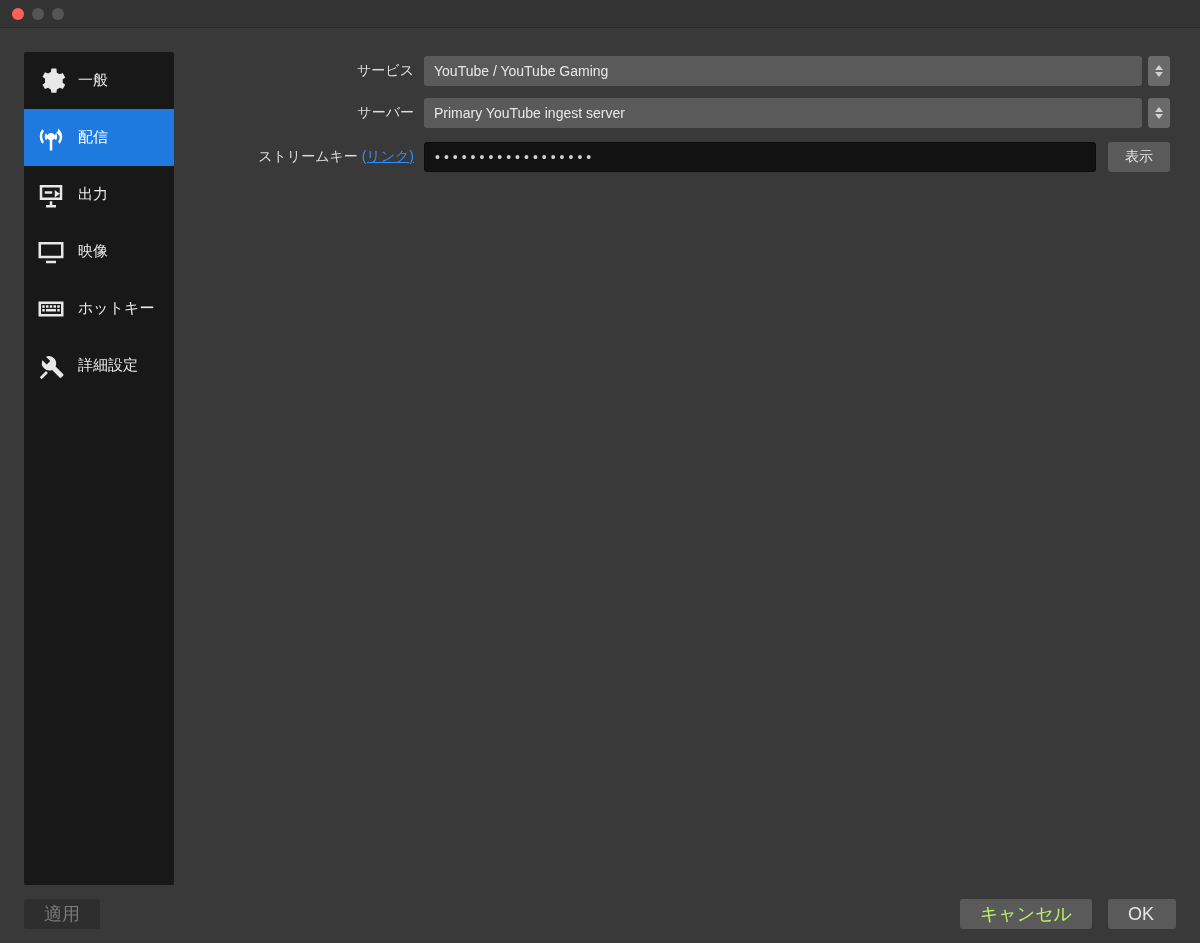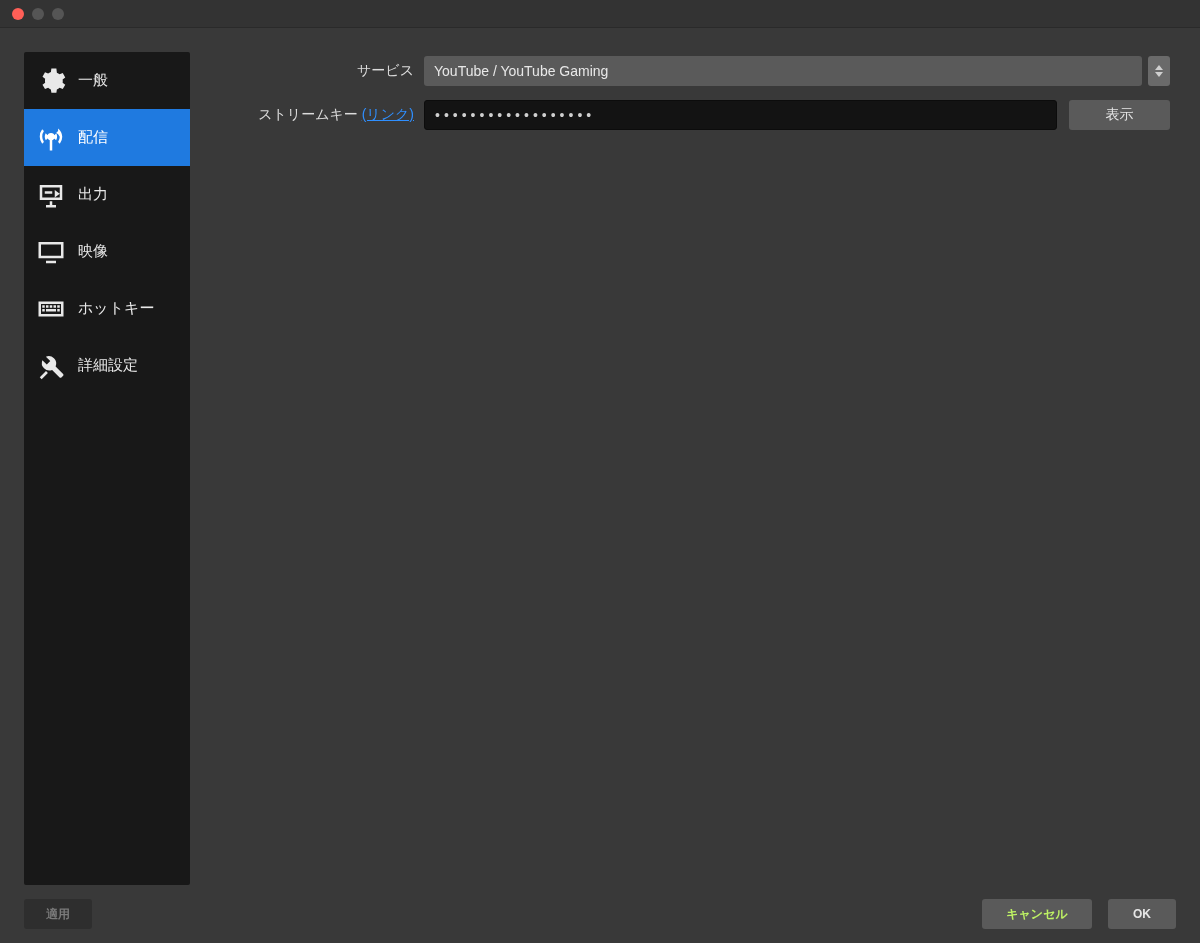--- a/index.html
+++ b/index.html
@@ -37,21 +37,21 @@
     position: absolute;
     top: 28px; left: 0; right: 0; bottom: 0;
     background: #393939;
   }
   .content-area {
     position: absolute;
     top: 0; left: 0; right: 0; bottom: 58px;
     padding: 24px 30px 0 24px;
   }
   .sidebar {
-    width: 166px;
+    width: 150px;
     background: #181818;
     height: 100%;
     border-radius: 2px;
     overflow: hidden;
     float: left;
   }
   .sidebar-item {
     height: 57px;
     display: flex;
     align-items: center;
@@ -127,21 +127,21 @@
     border: 1px solid #0c0c0c;
     border-radius: 3px;
     color: #cfcfcf;
     font-size: 14px;
     padding: 0 10px;
     letter-spacing: 4px;
     display: flex;
     align-items: center;
   }
   .show-btn {
-    width: 101px;
+    width: 62px;
     height: 30px;
     margin-left: 12px;
     background: #5a5a5a;
     border-radius: 3px;
     display: flex;
     align-items: center;
     justify-content: center;
     color: #e6e6e6;
     font-size: 14px;
   }
@@ -153,23 +153,22 @@
     display: flex;
     align-items: center;
     padding: 0 24px;
   }
   .footer-btn {
     height: 30px;
     padding: 0 20px;
     border-radius: 3px;
     display: flex;
     align-items: center;
-    justify-content: center;
-    font-size: 12px;
-    font-weight: bold;
+    justify-content: flex-start;
+    font-size: 18px;
   }
   .btn-apply {
     background: #2e2e2e;
     color: #7a7a7a;
     min-width: 68px;
   }
   .spacer { flex: 1; }
   .btn-cancel {
     background: #5a5a5a;
     color: #bef264;
@@ -266,20 +265,34 @@
         <div class="combo-stepper">
           <svg viewBox="0 0 8 5">
               <path d="M4 0l4 5H0z"></path>
             </svg>
           <svg viewBox="0 0 8 5">
               <path d="M4 5L0 0h8z"></path>
             </svg>
         </div>
       </div>
 
+      <div class="form-row">
+        <div class="form-label">サーバー</div>
+        <div class="combo">
+          <span>Primary YouTube ingest server</span>
+        </div>
+        <div class="combo-stepper">
+          <svg viewBox="0 0 8 5">
+              <path d="M4 0l4 5H0z"></path>
+            </svg>
+          <svg viewBox="0 0 8 5">
+              <path d="M4 5L0 0h8z"></path>
+            </svg>
+        </div>
+      </div>
 
       <div class="form-row" style="margin-top:14px;">
         <div class="form-label">
           <span>ストリームキー </span><a href="#">(リンク)</a>
         </div>
         <div class="pw-field">
           <span>••••••••••••••••••</span>
         </div>
         <div class="show-btn">
           <span>表示</span>

